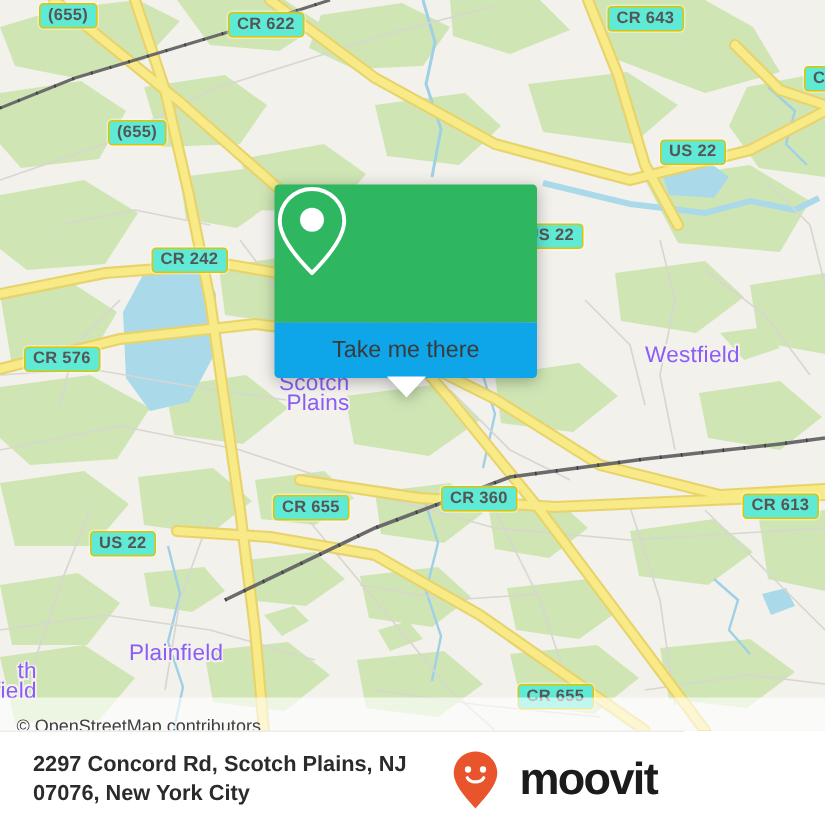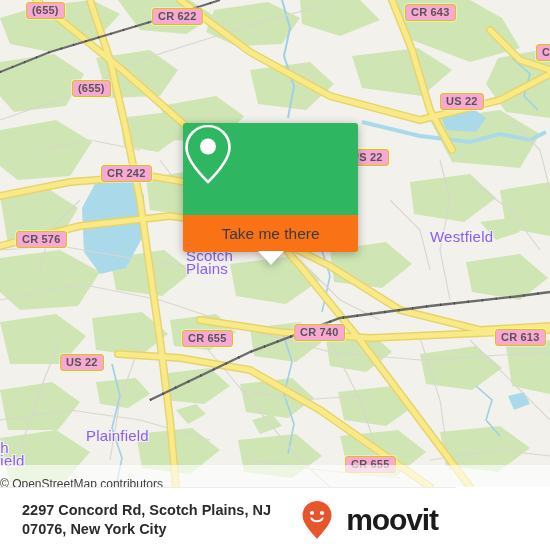--- a/index.html
+++ b/index.html
@@ -10,45 +10,45 @@
   
   #map{position:absolute;left:0;top:0;width:550px;height:487px;overflow:hidden;
        background:#f2f1ec;}
   #map svg{position:absolute;left:0;top:0;}
 
   
   .place{position:absolute;color:#8b5cf6;font-size:15px;letter-spacing:.2px;
          white-space:nowrap;text-shadow:
            1px 0 #f2f1ec,-1px 0 #f2f1ec,0 1px #f2f1ec,0 -1px #f2f1ec,
            1px 1px #f2f1ec,-1px -1px #f2f1ec,1px -1px #f2f1ec,-1px 1px #f2f1ec;}
-  .place.two{line-height:13px;text-align:left;}
-
-  
-  .shield{position:absolute;background:#f9a8d4;border:1.5px solid #e0c400;
+  .place.two{line-height:13px;text-align:right;}
+
+  
+  .shield{position:absolute;background:#5eead4;border:1.5px solid #e0c400;
           border-radius:3px;color:#555;font-size:11px;font-weight:bold;
           padding:1px 5px 2px;white-space:nowrap;letter-spacing:.2px;
           box-shadow:0 0 0 1px rgba(255,255,255,.35);}
 
   
   #callout{position:absolute;left:183px;top:123px;width:175px;
            filter:drop-shadow(0 2px 5px rgba(0,0,0,.30));}
   #callout .top{height:92px;border-radius:3px 3px 0 0;
                 display:flex;align-items:center;justify-content:center;}
-  #callout .bottom{background:#f97316;height:37px;border-radius:0 0 3px 3px;
+  #callout .bottom{background:#0ea5e9;height:37px;border-radius:0 0 3px 3px;
                    display:flex;align-items:center;justify-content:center;
                    color:#3b3b3b;font-size:15.5px;}
   #callout .tail{position:absolute;left:50%;bottom:-13px;margin-left:-13px;
                  width:0;height:0;border-left:13px solid transparent;
                  border-right:13px solid transparent;border-top:14px solid #fff;}
 
   
   #attrib{position:absolute;left:0;bottom:0;width:550px;height:22px;
           background:rgba(255,255,255,.62);
           display:flex;align-items:center;}
-  #attrib span{font-size:12px;color:#3f3f3f;margin-top:16px;}
+  #attrib span{font-size:12px;color:#3f3f3f;padding-left:11px;margin-top:16px;}
 
   
   #footer{position:absolute;left:0;top:487px;width:456px;height:63px;
           background:#fff;display:flex;align-items:center;
           border-top:1px solid #ececec;}
   #address{flex:1;padding:0 8px 0 22px;font-size:14.5px;font-weight:bold;
            color:#2b2b2b;line-height:19px;}
   #logo{display:flex;align-items:center;padding-right:18px;}
   #logo .word{font-size:30px;font-weight:bold;color:#1b1b1b;
               letter-spacing:-1.1px;margin-left:13px;}
@@ -195,21 +195,21 @@
     <div class="shield" style="left:26px;top:2px;">(655)</div>
     <div class="shield" style="left:152px;top:8px;">CR 622</div>
     <div class="shield" style="left:405px;top:4px;">CR 643</div>
     <div class="shield" style="left:72px;top:80px;">(655)</div>
     <div class="shield" style="left:440px;top:93px;">US 22</div>
     <div class="shield" style="left:101px;top:165px;">CR 242</div>
     <div class="shield" style="left:345px;top:149px;">US 22</div>
     <div class="shield" style="left:536px;top:44px;">CR</div>
     <div class="shield" style="left:16px;top:231px;">CR 576</div>
     <div class="shield" style="left:182px;top:330px;">CR 655</div>
-    <div class="shield" style="left:294px;top:324px;">CR 740</div>
+    <div class="shield" style="left:294px;top:324px;">CR 360</div>
     <div class="shield" style="left:495px;top:329px;">CR 613</div>
     <div class="shield" style="left:60px;top:354px;">US 22</div>
     <div class="shield" style="left:345px;top:456px;">CR 655</div>
 
     <div id="callout">
       <div class="top" style="background:#2eb760;">
         <svg width="50" height="62" viewBox="0 0 50 62">
           <path d="M25 3 C13 3 3.5 12.6 3.5 24.4 C3.5 36 16 50 25 59
                    C34 50 46.5 36 46.5 24.4 C46.5 12.6 37 3 25 3 Z" fill="none" stroke="#ffffff" stroke-width="2.6" stroke-linejoin="round"></path>
           <circle cx="25" cy="23.5" r="8" fill="#ffffff"></circle>

